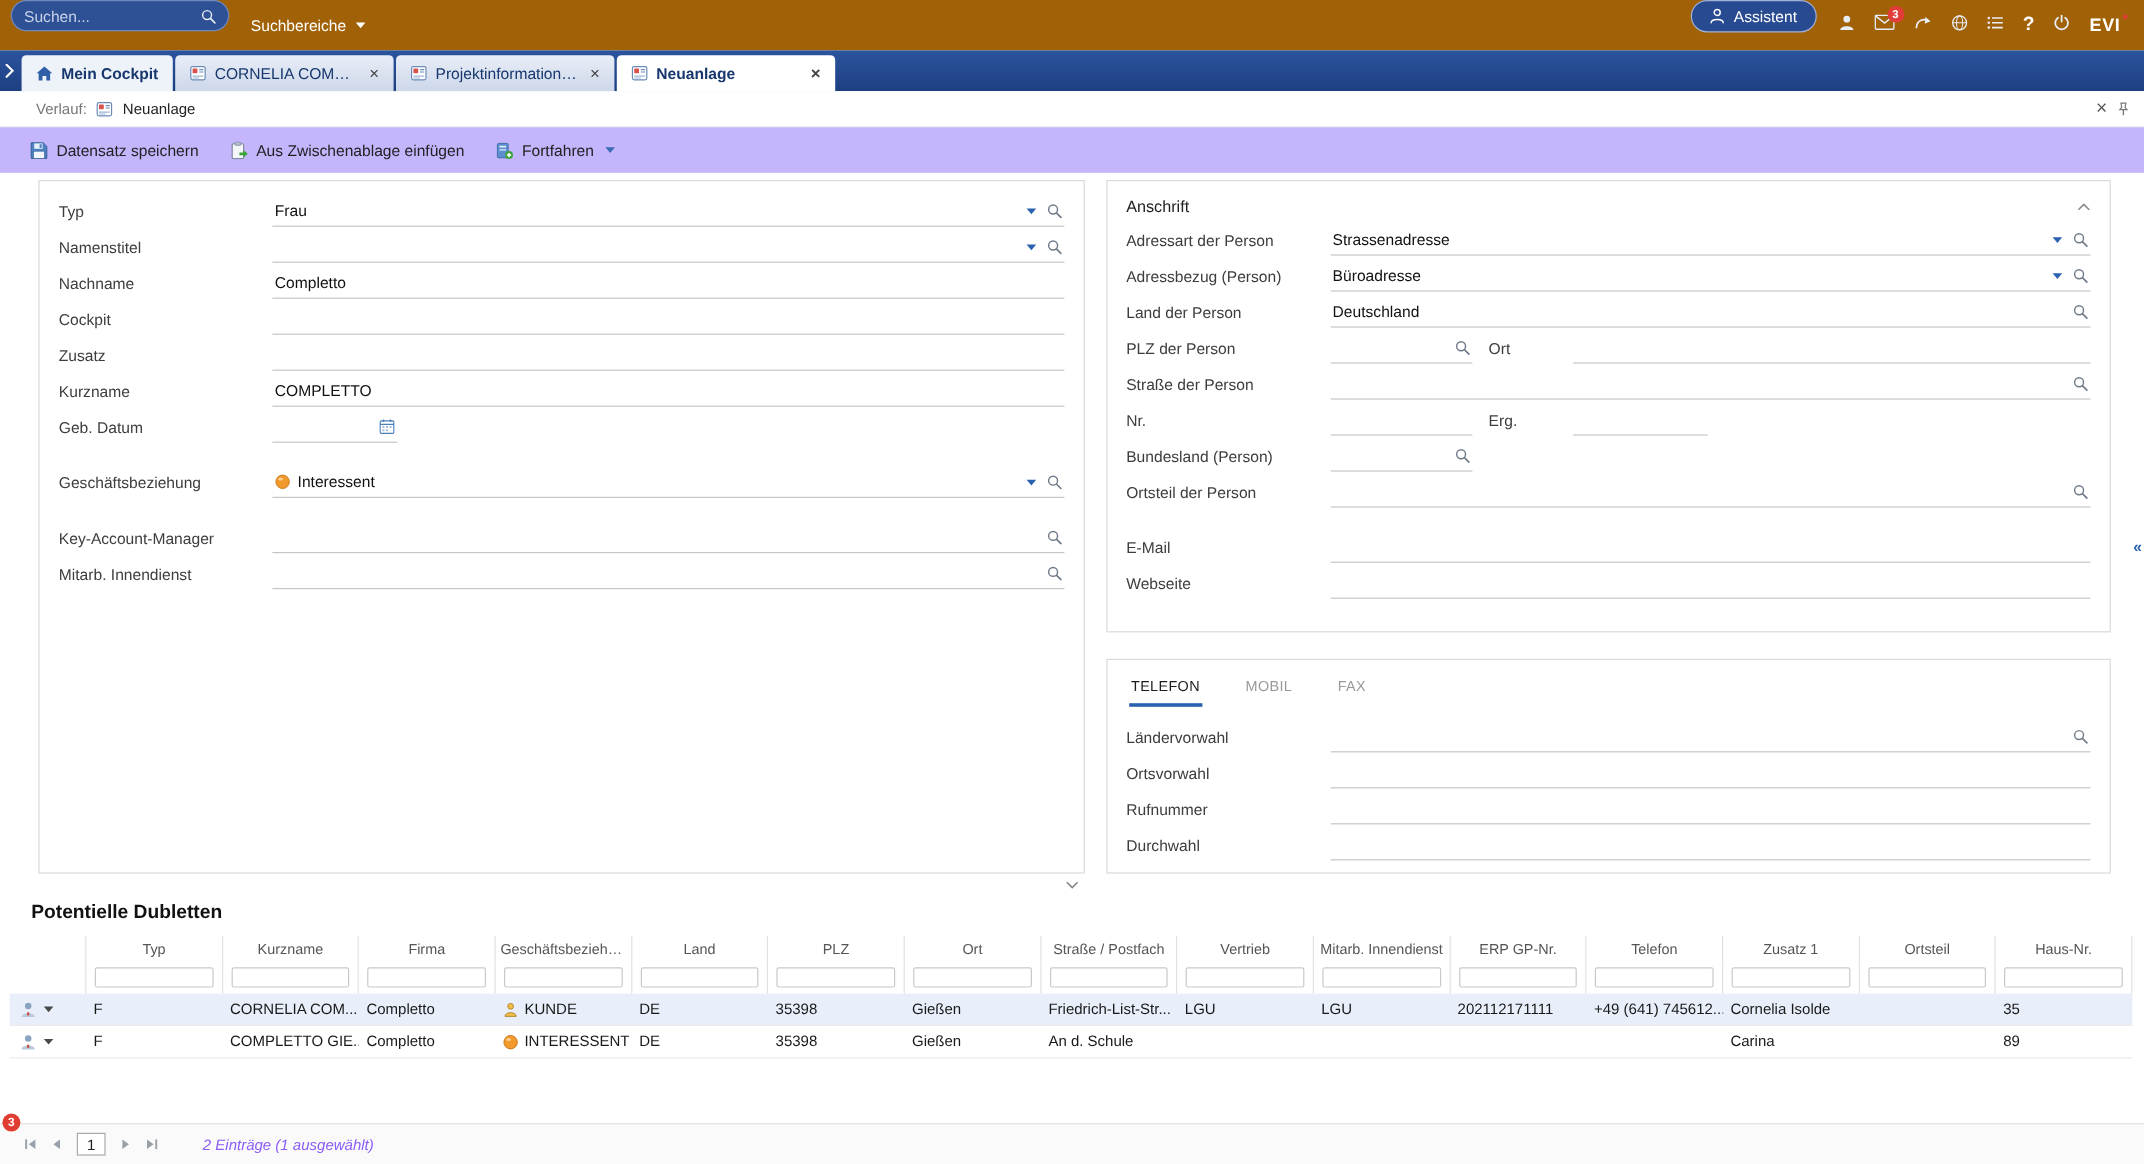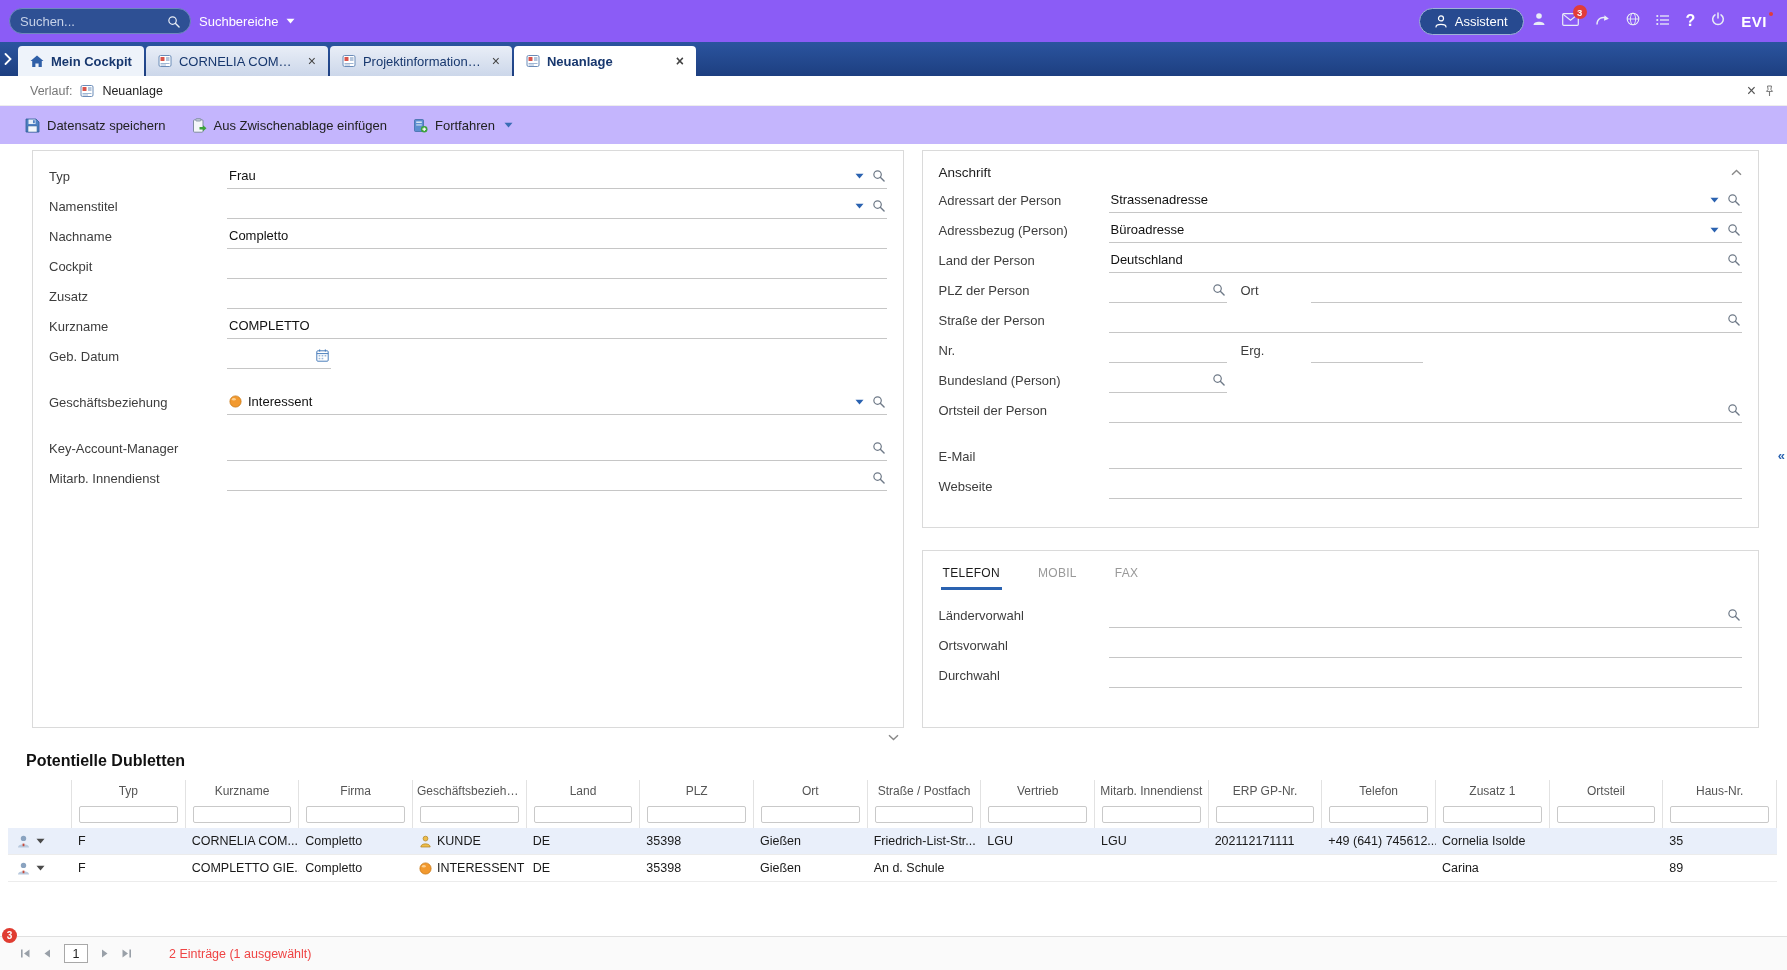--- a/index.html
+++ b/index.html
@@ -2,21 +2,21 @@
 <html><head>
 <meta charset="utf-8">
 <style>
   * { box-sizing: border-box; margin:0; padding:0; }
   html,body { width:1787px; height:970px; overflow:hidden; }
   body { font-family:"Liberation Sans","DejaVu Sans",sans-serif; background:#fff; color:#222; }
   .app { position:relative; width:1787px; height:970px; display:flex; flex-direction:column; background:#fff; }
   .icon { display:inline-flex; align-items:center; justify-content:center; line-height:0; flex:none; }
 
   
-  .topbar { flex:none; height:42px; background:#8b5cf6; display:flex; align-items:center; padding:0 14px 0 9px; gap:8px; }
+  .topbar { flex:none; height:42px; background:#a16207; display:flex; padding:0 14px 0 9px; gap:18px; }
   .search-box { display:flex; align-items:center; width:182px; height:26px; background:#2e5094; border:1px solid #6e89bd; border-radius:13px; padding:0 10px; gap:6px; }
   .search-box input { flex:1; min-width:0; background:transparent; border:none; outline:none; color:#fff; font-size:13px; }
   .search-box input::placeholder { color:#c6d2e8; }
   .search-box .icon { color:#e8edf6; }
   .suchbereiche { display:flex; align-items:center; gap:7px; color:#fff; font-size:13px; cursor:pointer; }
   .suchbereiche .icon { color:#fff; }
   .topbar-spacer { flex:1; }
   .assistent-pill { display:flex; align-items:center; gap:8px; height:27px; padding:0 15px; border:1px solid #9fb2d6; border-radius:14px; background:#274a90; color:#fff; font-size:13px; }
   .topbar-icons { display:flex; align-items:center; gap:16px; color:#e8edf6; }
   .tbicon { position:relative; color:#e8edf6; cursor:pointer; }
@@ -90,21 +90,21 @@
   .dub-row { height:27px; border-bottom:1px solid #ececec; cursor:pointer; }
   .dub-row.selected { background:#e9effa; }
   .dub-cell { display:flex; align-items:center; gap:5px; font-size:12.5px; color:#191919; padding:0 6px; white-space:nowrap; overflow:hidden; height:100%; }
   .iconcell { gap:5px; padding-left:8px; }
   .rowcaret { color:#4a4a4a; }
 
   
   .pager { flex:none; height:34px; display:flex; align-items:center; gap:11px; padding-left:20px; background:#fafafa; border-top:1px solid #e0e0e0; }
   .pg { color:#99a0a8; cursor:pointer; }
   .pg-box { width:24px; height:19px; border:1px solid #a8a8a8; background:#fff; font-size:12.5px; display:flex; align-items:center; justify-content:center; }
-  .pager-status { margin-left:26px; font-size:12.5px; color:#ef4444; }
+  .pager-status { margin-left:26px; font-size:12.5px; color:#8b5cf6;font-style:italic; }
 
   
   .corner-badge { position:absolute; left:2px; bottom:27px; width:15px; height:15px; border-radius:50%; background:#e03c31; color:#fff; font-size:10px; font-weight:bold; display:flex; align-items:center; justify-content:center; }
   .right-collapse { position:absolute; right:2px; top:298px; color:#2a62b0; font-size:13px; font-weight:bold; cursor:pointer; }
 </style>
 </head>
 <body>
 
 <div class="app">
 
@@ -608,20 +608,26 @@
               </span>
           </div>
         </div>
         <div class="frow">
           <div class="flabel">Ortsvorwahl</div>
           <div class="ffld grow">
             <span class="fval"></span>
           </div>
         </div>
         <div class="frow">
+          <div class="flabel">Rufnummer</div>
+          <div class="ffld grow">
+            <span class="fval"></span>
+          </div>
+        </div>
+        <div class="frow">
           <div class="flabel">Durchwahl</div>
           <div class="ffld grow">
             <span class="fval"></span>
           </div>
         </div>
       </section>
     </div>
 
     <span class="right-collapse">«</span>
   </main>

